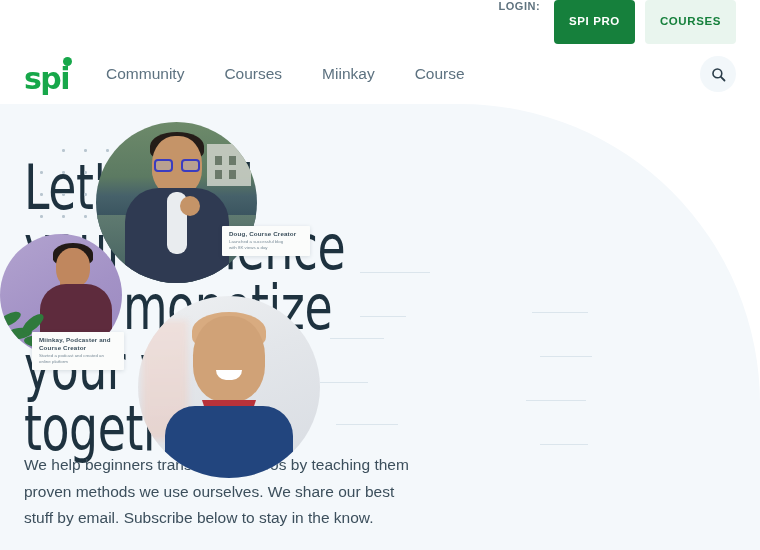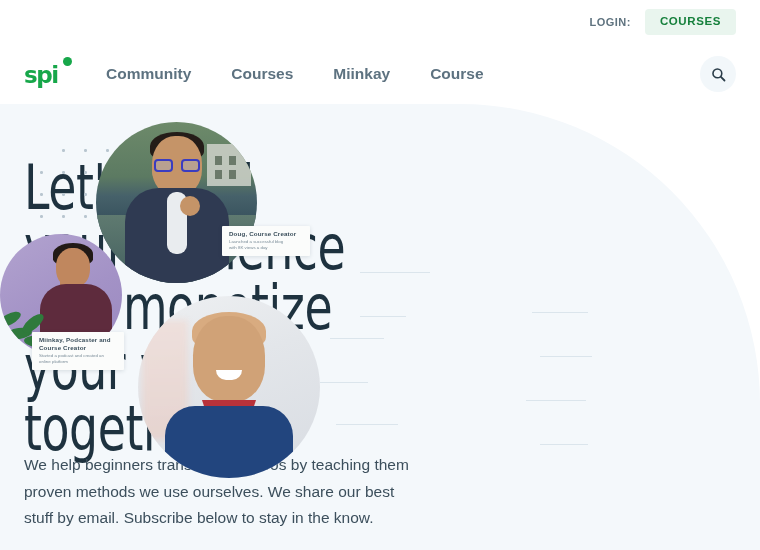--- a/index.html
+++ b/index.html
@@ -8,21 +8,20 @@
     overflow:hidden;
     background:#ffffff;
     font-family:"Liberation Sans", sans-serif;
     -webkit-font-smoothing:antialiased;
   }
 
   
   .topbar {
     height:44px;
     display:flex;
-    align-items:center;
     justify-content:flex-end;
     padding:0 24px 0 0;
     gap:10px;
     background:#fff;
     position:relative;
     z-index:40;
   }
   .login-label {
     font-size:11px;
     font-weight:700;
@@ -69,21 +68,21 @@
     width:52px;
     height:40px;
     position:relative;
     margin-right:30px;
     flex:0 0 auto;
     cursor:pointer;
   }
   .logo-text {
     font-family:"DejaVu Sans", sans-serif;
     font-weight:700;
-    font-size:23px;
+    font-size:30px;
     color:#17a74a;
     letter-spacing:-1.5px;
     line-height:1;
     position:absolute;
     left:0; top:10px;
   }
   .logo-dot {
     position:absolute;
     width:9px; height:9px;
     border-radius:50%;
@@ -98,21 +97,20 @@
   }
   .nav-item {
     display:flex;
     align-items:flex-start;
     gap:6px;
     font-size:15.5px;
     color:#5d7280;
     padding:0 20px;
     cursor:pointer;
     white-space:nowrap;
-    font-weight:bold;
   }
   .nav-item:first-child { padding-left:0; }
   .caret {
     width:0; height:0;
     border-left:5px solid transparent;
     border-right:5px solid transparent;
     border-top:5px solid #9fb0ba;
     display:inline-block;
   }
   .search-btn {
@@ -379,20 +377,21 @@
     white-space:pre-line;
   }
   #caption-doug { left:222px; top:122px; width:88px; }
   #caption-miinkay { left:32px; top:228px; width:92px; }
 </style>
 </head>
 <body>
 
 <div class="topbar">
   <span class="login-label">LOGIN:</span>
+  <button class="btn-pro">SPI PRO</button>
   <button class="btn-courses">COURSES</button>
 </div>
 
 <div class="navbar">
 
   <div class="logo">
     <span class="logo-text">spi</span>
     <span class="logo-dot"></span>
   </div>
 

